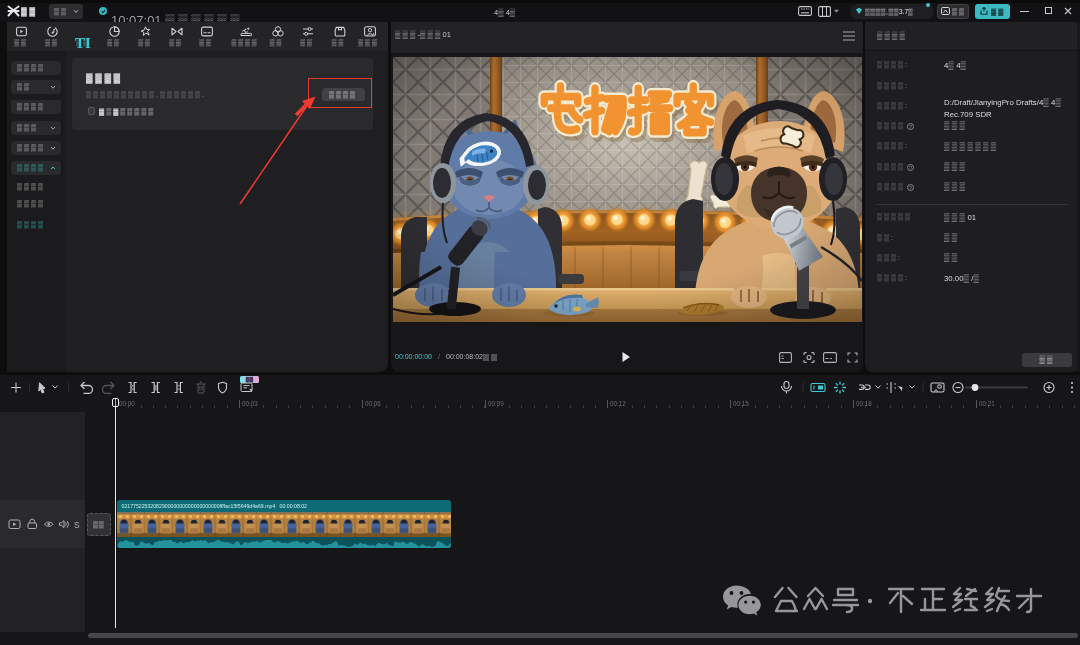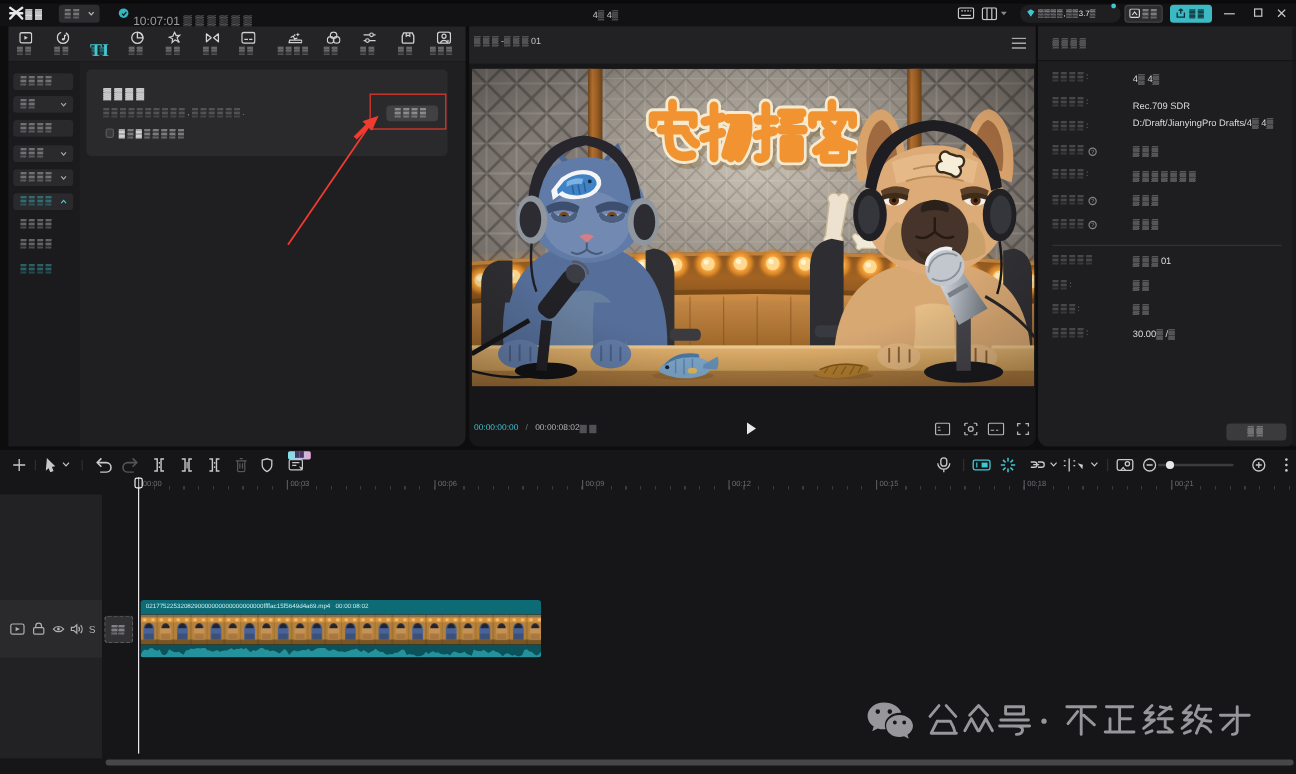--- a/index.html
+++ b/index.html
@@ -16,21 +16,21 @@
  <div class="ab" style="left:21px;top:7px;width:20px;height:9px;color:#f0f0f2;font-size:9px;font-weight:bold;line-height:9px"><span class="cj" style="font-size:8px">▓▓</span></div>
  <div class="ab" style="left:49px;top:4px;width:34px;height:15px;background:#2d2d30;border-radius:3px;color:#d8d8da;font-size:7px;line-height:15px;padding-left:5px">
    <span class="cj">▒▒</span><svg class="ab" style="right:4px;top:5px" width="6" height="5" viewBox="0 0 6 5">
         <path d="M1 1.2 L3 3.4 L5 1.2" stroke="#b9b9bb" stroke-width="1" fill="none"></path>
       </svg>
  </div>
  <div class="ab" style="left:99px;top:7px;width:8px;height:8px;border-radius:50%;background:#36b7c0"></div>
  <svg class="ab" style="left:100.5px;top:8.8px" width="5" height="5" viewBox="0 0 5 5">
       <path d="M.7 2.4 L2 3.7 L4.3 1" stroke="#10262a" stroke-width="1.1" fill="none"></path>
     </svg>
- <div class="ab" style="left:111px;top:13px;color:#9d9da1;font-size:10px">10:07:01 <span class="cj">▒▒▒▒▒▒</span></div>
+ <div class="ab" style="left:111px;top:13px;color:#9d9da1;font-size:13px">10:07:01 <span class="cj">▒▒▒▒▒▒</span></div>
  <div class="ab" style="left:494px;top:7.5px;color:#c9c9cb;font-size:7.5px">4<span class="cj">▒</span>4<span class="cj">▒</span></div>
  <svg class="ab" style="left:798px;top:6px" width="14" height="10" viewBox="0 0 14 10">
       <rect x=".6" y=".6" width="12.8" height="8.8" rx="1.5" fill="none" stroke="#c9c9cb" stroke-width="1.1"></rect>
       <path d="M3 6.8 h8" stroke="#c9c9cb" stroke-width="1.1"></path>
       <path d="M3 3 h1.4 M5.5 3 h1.4 M8 3 h1.4 M10.5 3 h.9" stroke="#c9c9cb" stroke-width="1.1"></path>
     </svg>
  <svg class="ab" style="left:818px;top:5.5px" width="13" height="11" viewBox="0 0 13 11">
       <rect x=".6" y=".6" width="11.8" height="9.8" rx="1.5" fill="none" stroke="#c9c9cb" stroke-width="1.1"></rect>
       <path d="M4.5 .8 V10 M8.5 .8 V10" stroke="#c9c9cb" stroke-width="1"></path>
     </svg>
@@ -517,21 +517,21 @@
     <div class="ab" style="left:0;top:0;width:215px;height:28px;background:#212124"></div>
     <div class="ab" style="right:0;top:0;width:3px;height:350px;background:#18181a"></div>
 <style>.rl{position:absolute;left:12px;color:#86868a;font-size:7px}.rv{position:absolute;left:79px;color:#dcdcde;font-size:7.8px}.qm{display:inline-block;width:7px;height:7px;border:.8px solid #86868a;border-radius:50%;font-size:5px;line-height:6.5px;text-align:center;vertical-align:-1px;margin-left:2px;color:#86868a}</style>
  <div class="ab" style="left:12px;top:9px;color:#c9c9cb;font-size:7.5px"><span class="cj">▒▒▒▒</span></div>
  <div class="ab" style="left:0;top:28px;width:215px;height:1px;background:#141416"></div>
  <div class="rl" style="top:39px"><span class="cj">▒▒▒▒</span>:</div>
     <div class="rv" style="top:38.5px">4<span class="cj">▒</span>4<span class="cj">▒</span></div>
  <div class="rl" style="top:59.5px"><span class="cj">▒▒▒▒</span>:</div>
     <div class="rv" style="top:76px">D:/Draft/JianyingPro Drafts/4<span class="cj">▒</span>4<span class="cj">▒</span></div>
  <div class="rl" style="top:79.5px"><span class="cj">▒▒▒▒</span>:</div>
-    <div class="rv" style="top:62px">Rec.709 SDR</div>
+    <div class="rv" style="top:88px">Rec.709 SDR</div>
  <div class="rl" style="top:99.5px"><span class="cj">▒▒▒▒</span><span class="qm">?</span></div>
     <div class="rv" style="top:99px"><span class="cj">▒▒▒</span></div>
  <div class="rl" style="top:120px"><span class="cj">▒▒▒▒</span>:</div>
     <div class="rv" style="top:119.5px"><span class="cj">▒▒▒▒▒▒▒</span></div>
  <div class="rl" style="top:140.5px"><span class="cj">▒▒▒▒</span><span class="qm">?</span></div>
     <div class="rv" style="top:140px"><span class="cj">▒▒▒</span></div>
  <div class="rl" style="top:160.5px"><span class="cj">▒▒▒▒</span><span class="qm">?</span></div>
     <div class="rv" style="top:160px"><span class="cj">▒▒▒</span></div>
  <div class="ab" style="left:12px;top:182px;width:191px;height:1px;background:#323236"></div>
  <div class="rl" style="top:191px"><span class="cj">▒▒▒▒▒</span></div>

